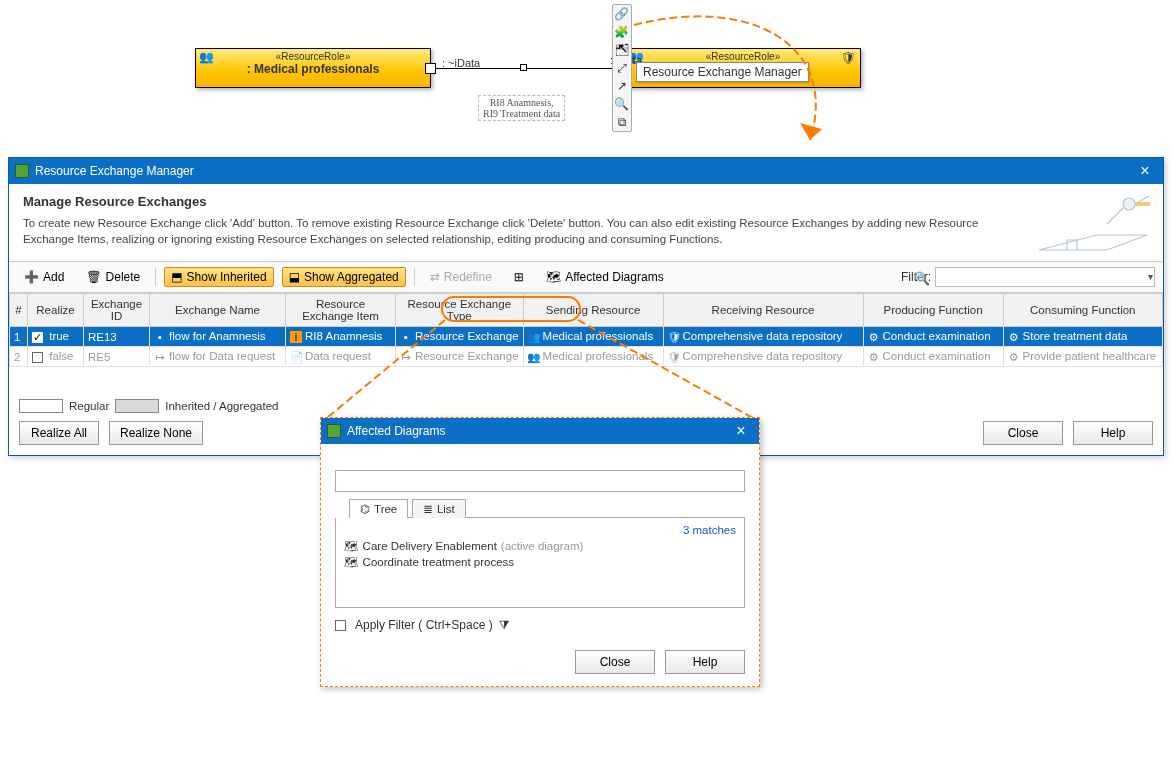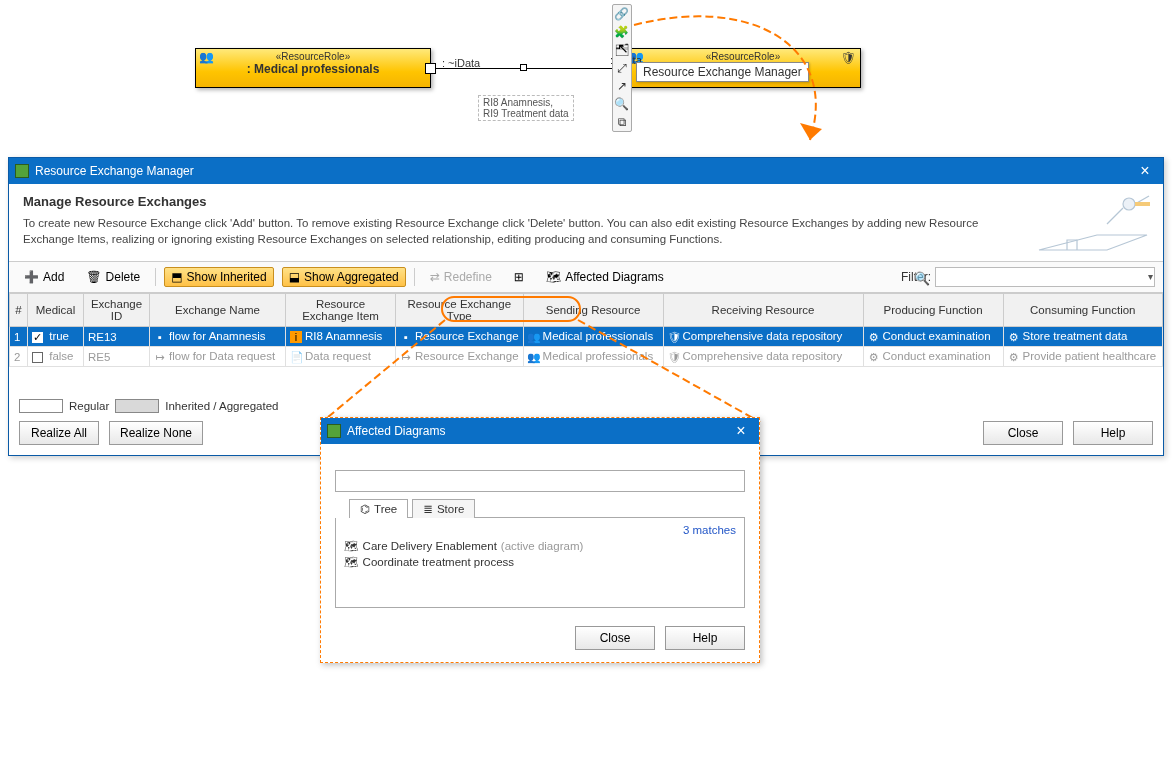--- a/index.html
+++ b/index.html
@@ -326,21 +326,21 @@
     <div class="role-icons">👥</div>
     <div class="role-icon-right">🛡</div>
     <div class="role-stereotype">«ResourceRole»</div>
     <div class="port" style="left:-6px; top:14px;"></div>
   </div>
 
   <div class="conn-line" style="left:435px; top:68px; width:186px;"></div>
   <div class="conn-mid-box" style="left:520px; top:64px;"></div>
   <div class="conn-portlabel" style="left:442px; top:57px;">: ~iData</div>
   <div class="conn-portlabel" style="left:610px; top:54px;">: iData</div>
-  <div class="conn-label" style="left:478px; top:95px; text-align:left;">
+  <div class="conn-label" style="left:478px; top:95px; text-align:center;font-family:Liberation Serif, serif;">
     <span>RI8 Anamnesis,</span><br>
     <span>RI9 Treatment data</span>
   </div>
 
   <div class="palette">
     <div>🔗</div>
     <div>🧩</div>
     <div>🗂</div>
     <div>⤢</div>
     <div>↗</div>
@@ -414,21 +414,21 @@
       <input class="filter-input" style="">
     </div>
     <span class="filter-icon">🔍</span>
     <span class="filter-dd">▾</span>
   </div>
 
   <table class="grid">
     <thead>
       <tr>
         <th style="width:18px;">#</th>
-        <th style="width:56px;">Medical</th>
+        <th style="width:56px;">Realize</th>
         <th style="width:66px;">Exchange ID</th>
         <th style="width:136px;">Exchange Name</th>
         <th style="width:110px;">Resource Exchange Item</th>
         <th style="width:126px;">Resource Exchange Type</th>
         <th style="width:140px;">Sending Resource</th>
         <th style="width:200px;">Receiving Resource</th>
         <th style="width:140px;">Producing Function</th>
         <th>Consuming Function</th>
       </tr>
     </thead>
@@ -503,33 +503,38 @@
       <span class="mag">🔍</span>
       <input class="search-box" style="">
     </div>
     <div class="tabs">
       <div class="tab active">
         <span>⌬</span>
         <span>Tree</span>
       </div>
       <div class="tab">
         <span>≣</span>
-        <span>Store</span>
+        <span>List</span>
       </div>
     </div>
     <div class="result-box">
       <div class="result-count">3 matches</div>
       <div class="result-item">
         <span>🗺</span>
         <span>Care Delivery Enablement</span>
         <span class="inactive">(active diagram)</span>
       </div>
       <div class="result-item">
         <span>🗺</span>
         <span>Coordinate treatment process</span>
       </div>
     </div>
+    <div class="apply-row">
+      <span class="cell-check"></span>
+      <span>Apply Filter ( Ctrl+Space )</span>
+      <span>⧩</span>
+    </div>
   </div>
   <div class="modal-bottom">
     <button class="btn">Close</button>
     <button class="btn">Help</button>
   </div>
 </div>
 
 </body></html>

